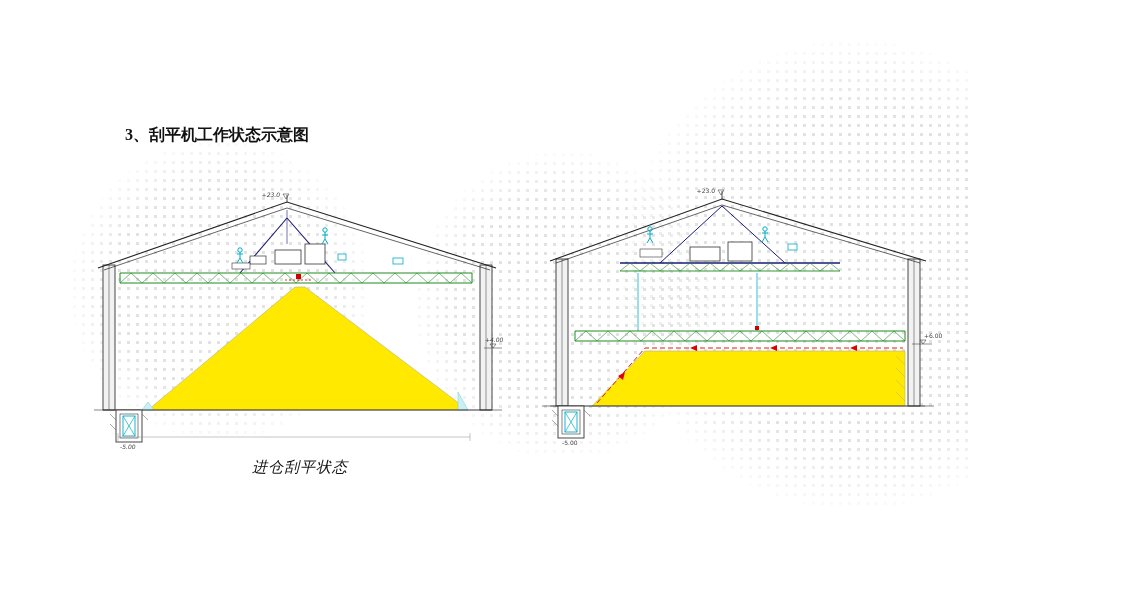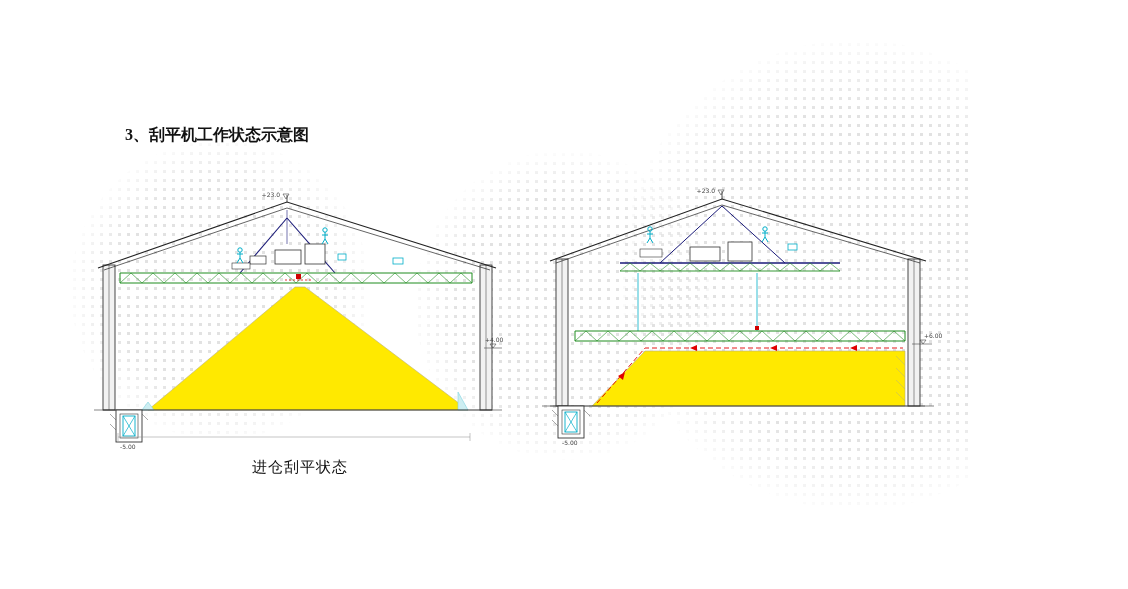--- a/index.html
+++ b/index.html
@@ -11,21 +11,21 @@
          background-size:9px 9px;
          -webkit-mask-image:radial-gradient(circle,#000 50%,rgba(0,0,0,.35) 66%,transparent 73%);
          mask-image:radial-gradient(circle,#000 50%,rgba(0,0,0,.35) 66%,transparent 73%);}
   #globe-left{left:70px;top:140px;width:300px;height:300px;}
   #globe-mid{left:415px;top:150px;width:300px;height:310px;}
   #globe-right{left:620px;top:40px;width:470px;height:470px;}
 
   #page-title{position:absolute;left:125px;top:125px;font-size:16px;font-weight:700;color:#111;}
 
   .figure{position:absolute;}
-  #figure-left{left:90px;top:188px;width:420px;}
+  #figure-left{left:90px;top:188px;width:420px;font-style:italic;}
   #figure-right{left:540px;top:184px;width:430px;}
   .figure svg{display:block;}
   .caption{text-align:center;font-size:15px;color:#111;margin-top:8px;letter-spacing:1px;}
   #figure-right .caption{margin-top:14px;}
 
   .annot{font-family:"DejaVu Sans",sans-serif;font-size:6px;fill:#444;}
 </style>
 </head>
 <body>
 

